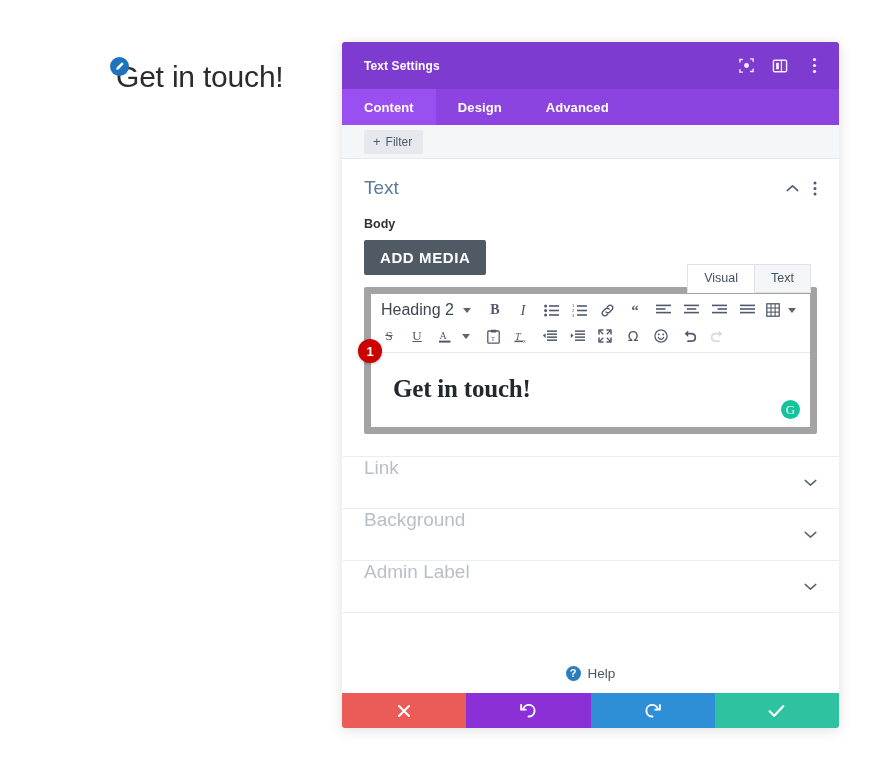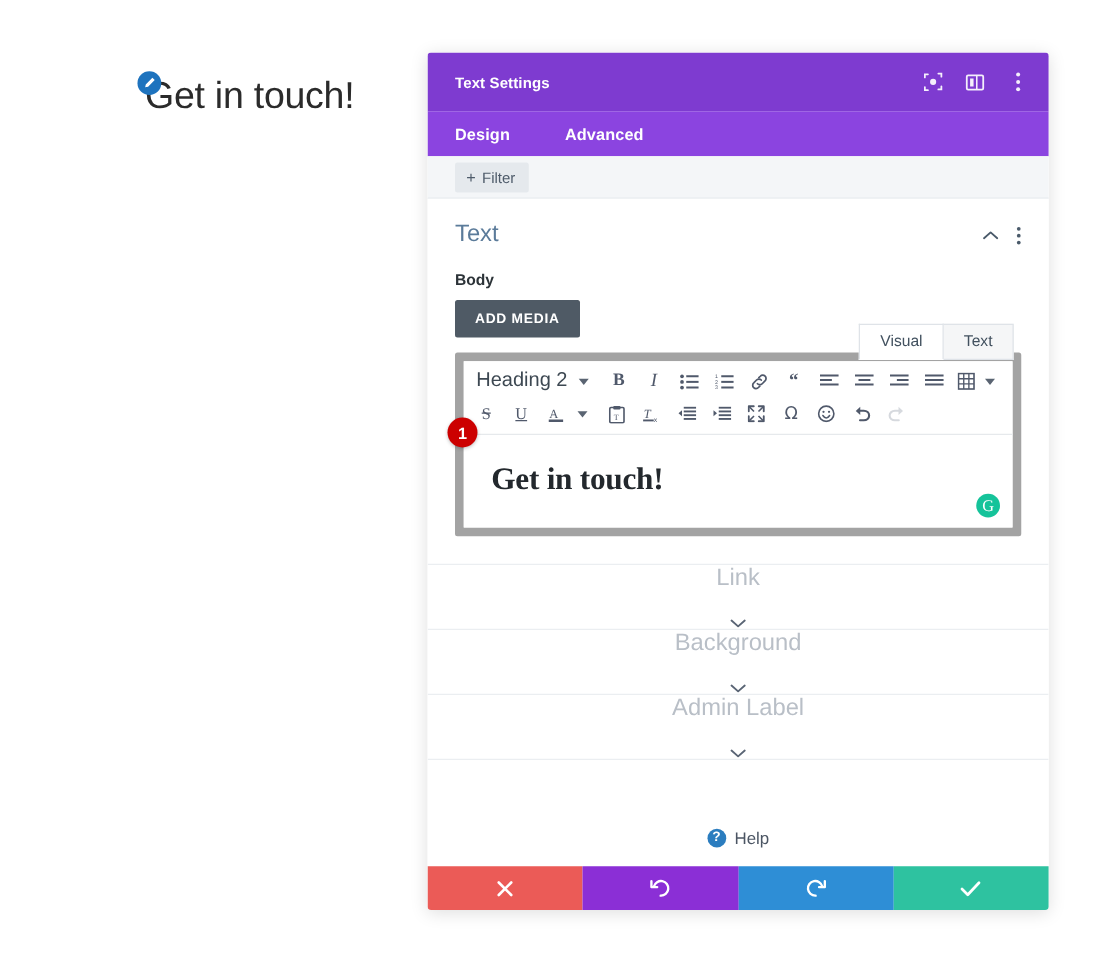--- a/index.html
+++ b/index.html
@@ -140,21 +140,21 @@
   .group-actions { display: flex; align-items: center; gap: 14px; }
   .chev, .kebab { cursor: pointer; display:flex; align-items:center; }
 
   .field-wrap { padding: 0 22px; }
   .field-label {
     font-size: 12.5px; color: #2c3338; font-weight: bold;
     margin: 8px 0 9px 0;
   }
   .add-media {
     background: #4f5a65; color: #fff;
-    font-size: 11px; font-weight: bold; letter-spacing: .6px;
+    font-size: 15px; font-weight: bold; letter-spacing: .6px;
     padding: 9px 16px;
     border: none; border-radius: 2px;
     cursor: pointer;
     font-family: "Liberation Sans", sans-serif;
   }
 
   
   .editor {
     margin-top: 12px;
     border: 7px solid #a3a3a3;
@@ -245,25 +245,24 @@
     background: #cc0000;
     color: #fff; font-size: 13px; font-weight: bold;
     display: flex; align-items: center; justify-content: center;
     z-index: 5;
     box-shadow: 0 1px 3px rgba(0,0,0,.25);
   }
 
   
   .collapse-row {
     height: 52px;
-    display: flex; align-items: center;
+    display: flex; 
     padding: 0 22px;
     border-bottom: 1px solid #ebeef1;
     cursor: pointer;
-    flex-direction: column;
   }
   .collapse-title {
     flex: 1 1 auto;
     font-size: 19px; color: #b9bfc7; font-weight: 400;
   }
   .collapse-chev { display: flex; align-items: center; }
 
   
   .help-area {
     flex: 1 1 auto;
@@ -335,20 +334,21 @@
           <svg width="5" height="17" viewBox="0 0 5 17">
             <circle cx="2.5" cy="2.6" r="1.6" fill="#fff"></circle>
             <circle cx="2.5" cy="8.5" r="1.6" fill="#fff"></circle>
             <circle cx="2.5" cy="14.4" r="1.6" fill="#fff"></circle>
           </svg>
         </div>
       </div>
     </div>
 
     <div class="modal-tabs">
+      <div class="tab active">Content</div>
       <div class="tab">Design</div>
       <div class="tab">Advanced</div>
     </div>
 
     <div class="search-row">
       <button class="filter-btn">
         <span class="filter-plus">+</span>
         <span>Filter</span>
       </button>
     </div>

